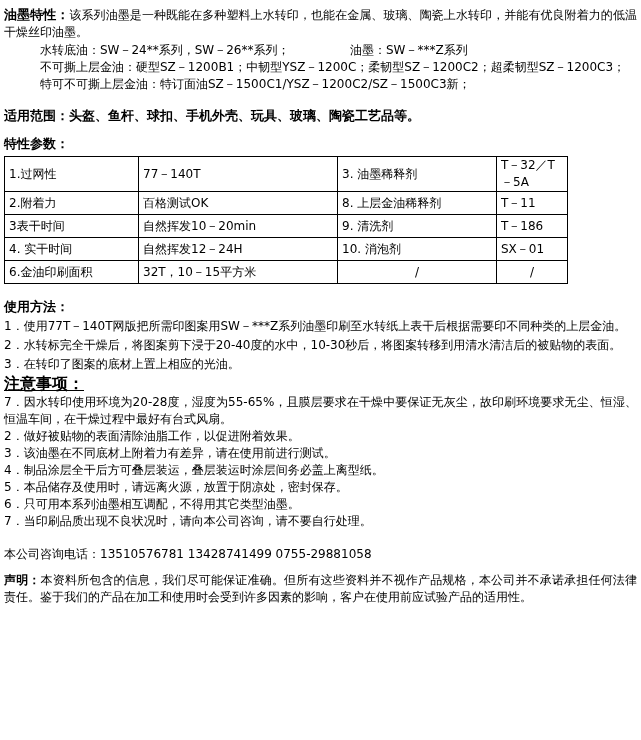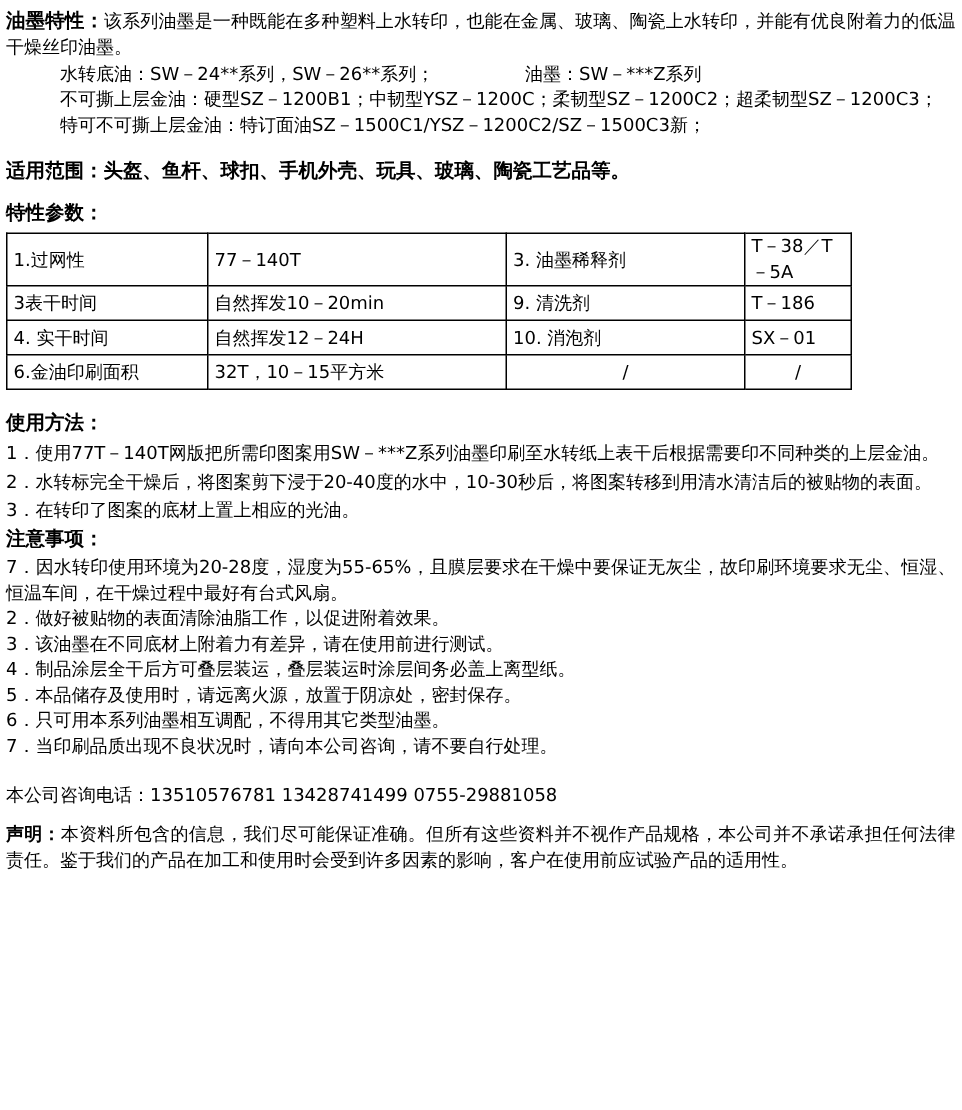--- a/index.html
+++ b/index.html
@@ -84,24 +84,25 @@
     margin-top: 14px;
     margin-bottom: 2px;
   }
   .usage-item {
     font-size: 12px;
     line-height: 17px;
     text-align: justify;
     margin-bottom: 2px;
   }
   .notes-title {
-    font-size: 13px;
+    font-size: 16px;
     font-weight: bold;
     line-height: 18px;
     margin-bottom: 1px;
+    text-decoration: underline;
   }
   .note-item {
     font-size: 12px;
     line-height: 17px;
     text-align: justify;
   }
   .contact {
     font-size: 12px;
     line-height: 17px;
     margin-top: 16px;
@@ -137,21 +138,27 @@
     <span>适用范围：</span><span>头盔、鱼杆、球扣、手机外壳、玩具、玻璃、陶瓷工艺品等。</span>
   </div>
 
   <div class="params-title">特性参数：</div>
   <table class="params">
     <tbody>
       <tr>
         <td class="lbl1">1.过网性</td>
         <td class="val1">77－140T</td>
         <td class="lbl2">3. 油墨稀释剂</td>
-        <td class="val2">T－38／T－5A</td>
+        <td class="val2">T－32／T－5A</td>
+      </tr>
+      <tr>
+        <td class="lbl1">2.附着力</td>
+        <td class="val1">百格测试OK</td>
+        <td class="lbl2">8. 上层金油稀释剂</td>
+        <td class="val2">T－11</td>
       </tr>
       <tr>
         <td class="lbl1">3表干时间</td>
         <td class="val1">自然挥发10－20min</td>
         <td class="lbl2">9. 清洗剂</td>
         <td class="val2">T－186</td>
       </tr>
       <tr>
         <td class="lbl1">4. 实干时间</td>
         <td class="val1">自然挥发12－24H</td>

